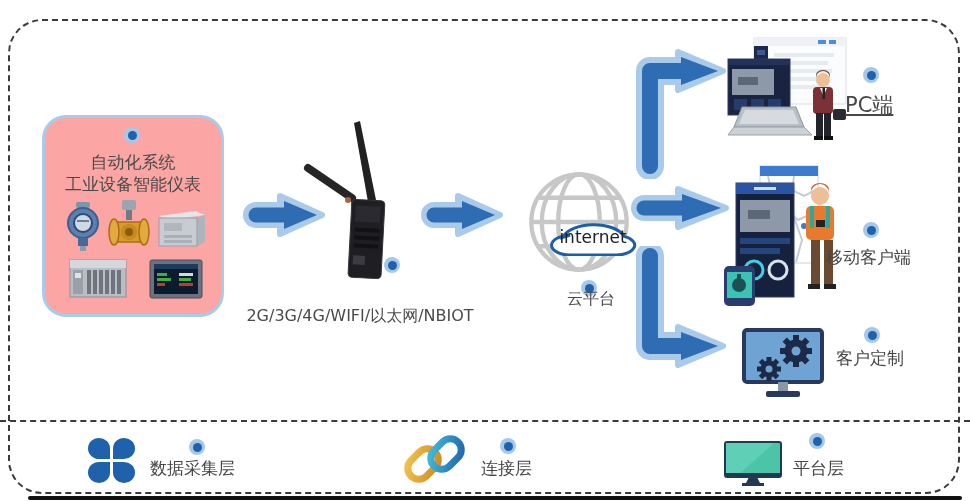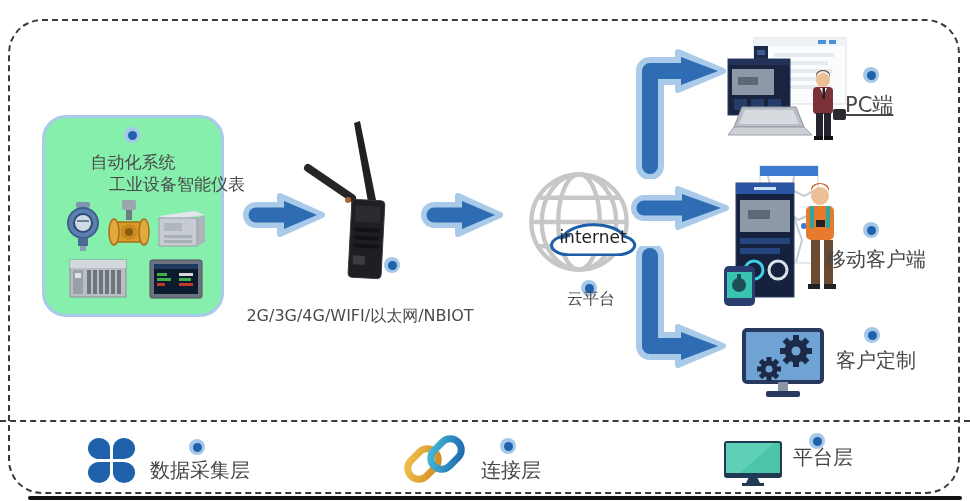--- a/index.html
+++ b/index.html
@@ -2,24 +2,24 @@
 <html lang="zh"><head>
 <meta charset="utf-8">
 <style>
   html,body{margin:0;padding:0;background:#fff;}
   #stage{position:relative;width:970px;height:501px;background:#fff;overflow:hidden;
          font-family:"DejaVu Sans","Liberation Sans",sans-serif;color:#454545;}
   .abs{position:absolute;}
   .frame{left:8px;top:19px;width:948px;height:471px;border:2px dashed #3a3a3a;border-radius:34px;}
   .separator{left:0;top:420px;width:970px;border-top:2px dashed #3a3a3a;height:0;}
   .bottom-bar{left:28px;top:496px;width:934px;height:4px;background:#111;border-radius:2px;}
-  .label{white-space:nowrap;font-size:20px;color:#464646;}
+  .label{white-space:nowrap;font-size:17px;color:#464646;}
   .dot{width:16px;height:16px;border-radius:50%;background:#a5c8e8;display:flex;align-items:center;justify-content:center;}
   .dot i{width:9px;height:9px;border-radius:50%;background:#1f62ab;display:block;}
-  .device-box{left:42px;top:115px;width:176px;height:196px;border:3px solid #a9cbe9;border-radius:24px;background:#86efac;}
+  .device-box{left:42px;top:115px;width:176px;height:196px;border:3px solid #a9cbe9;border-radius:24px;background:#fca5a5;}
   .box-line{left:0;width:176px;text-align:center;font-size:17px;color:#4a4a4a;}
   .gw-line{text-align:center;font-size:16px;color:#4a4a4a;}
   .cloud-label{font-size:17px;color:#222;text-align:center;}
   .clover{left:88px;top:438px;width:48px;height:45px;display:grid;grid-template-columns:22px 22px;grid-template-rows:21px 21px;gap:3px;}
   .leaf{background:#1f62ab;}
   .leaf.tl{border-radius:50% 50% 0 50%;}
   .leaf.tr{border-radius:50% 50% 50% 0;}
   .leaf.bl{border-radius:50% 0 50% 50%;}
   .leaf.br{border-radius:0 50% 50% 50%;}
 </style>
@@ -30,21 +30,21 @@
 
   <div class="abs frame"></div>
   <div class="abs separator"></div>
   <div class="abs bottom-bar"></div>
 
   <div class="abs device-box">
     <div class="abs dot" style="left:79px;top:9px;">
         <i></i>
       </div>
     <div class="abs box-line" style="top:33px;">自动化系统</div>
-    <div class="abs box-line" style="top:55px;margin-left:44px;">工业设备智能仪表</div>
+    <div class="abs box-line" style="top:55px;">工业设备智能仪表</div>
 
     <svg class="abs" style="left:13px;top:82px;" width="50" height="52" viewBox="0 0 50 52">
       <rect x="18" y="2" width="14" height="6" rx="2" fill="#7d94ad"></rect>
       <circle cx="25" cy="23" r="15" fill="#5b7fae" stroke="#3d5f8e" stroke-width="2"></circle>
       <circle cx="25" cy="23" r="9" fill="#cfd9e4" stroke="#2c4a73" stroke-width="2"></circle>
       <rect x="19" y="20" width="12" height="2" fill="#6a7f95"></rect>
       <rect x="20" y="38" width="10" height="8" fill="#4a6a96"></rect>
       <rect x="22" y="46" width="6" height="5" fill="#8a9bb0"></rect>
     </svg>
 
@@ -323,15 +323,15 @@
   <svg class="abs" style="left:724px;top:441px;" width="58" height="46" viewBox="0 0 58 46">
     <rect x="1" y="1" width="56" height="35" rx="2" fill="#4cc4a8" stroke="#1f3a52" stroke-width="2"></rect>
     <polygon points="2,2 50,2 14,34 2,34" fill="#5fd0b6"></polygon>
     <rect x="1" y="32" width="56" height="4" fill="#1f3a52"></rect>
     <polygon points="25,36 33,36 36,42 22,42" fill="#1f3a52"></polygon>
     <rect x="18" y="42" width="22" height="3" fill="#1f3a52"></rect>
   </svg>
   <div class="abs dot" style="left:809px;top:433px;">
       <i></i>
     </div>
-  <div class="abs label" style="left:793px;top:444px;text-align:center;">平台层</div>
+  <div class="abs label" style="left:793px;top:457px;text-align:center;">平台层</div>
 
 </div>
 
 </body></html>

